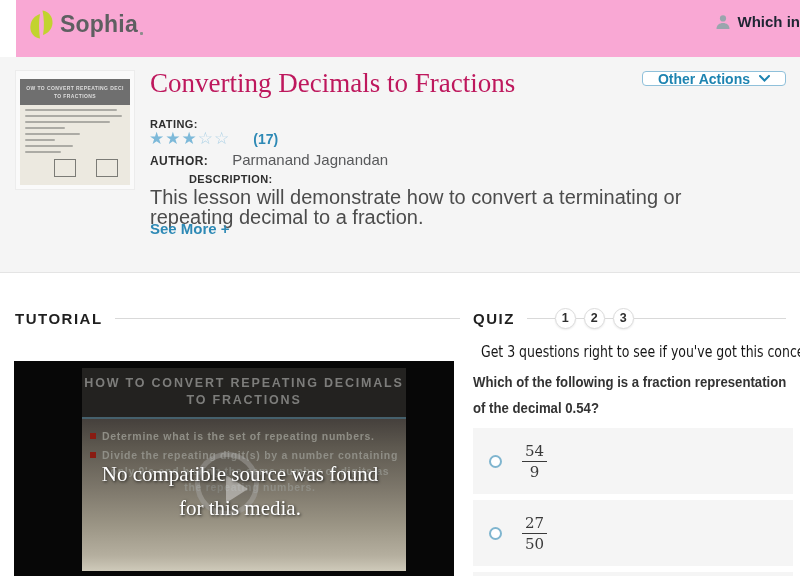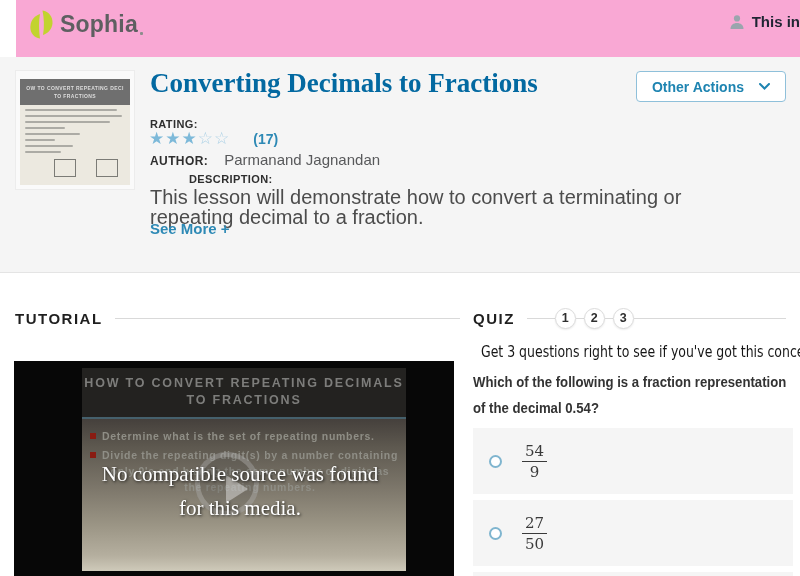--- a/index.html
+++ b/index.html
@@ -17,31 +17,31 @@
   
   .lesson-section { position:absolute; left:0; top:57px; width:800px; height:216px; background:#f5f5f5; border-bottom:1px solid #e4e4e4; }
   .thumb { position:absolute; left:15px; top:13px; width:120px; height:120px; background:#fafafa; border:1px solid #ececec; }
   .thumb-head { position:absolute; left:4px; right:4px; top:8px; height:26px; background:#6f6f6f; color:#dddddd; font-size:5px; font-weight:bold; text-align:center; padding-top:5px; letter-spacing:0.4px; line-height:8px; }
   .thumb-body { position:absolute; left:4px; right:4px; top:34px; bottom:4px; background:#ece9e0; padding:4px 5px; }
   .scribble { height:2px; background:#8a8a85; opacity:0.65; margin-bottom:4px; border-radius:1px; }
   .s1{width:92%}.s2{width:97%}.s3{width:85%}.s4{width:40%}.s5{width:55%}.s6{width:30%}.s7{width:48%}.s8{width:36%}
   .scrib-box { position:absolute; width:22px; height:18px; border:1px solid #7b7b76; bottom:8px; }
   .sb1{left:34px}.sb2{right:12px}
 
-  .lesson-title { position:absolute; left:150px; top:11px; font-family:"Liberation Serif", serif; font-size:27px; color:#0369a1; font-weight:bold; }
-  .other-actions { position:absolute; right:14px; top:14px; height:31px; padding:0 15px; background:#fff; border:1px solid #8fc0da; border-radius:4px; color:#1e84b1; font-size:14px; font-weight:bold; display:flex; align-items:center; gap:15px; cursor:pointer; font-family:"Liberation Sans", sans-serif; }
+  .lesson-title { position:absolute; left:150px; top:11px; font-family:"Liberation Serif", serif; font-size:27px; color:#be185d; font-weight:normal; }
+  .other-actions { position:absolute; right:14px; top:14px; height:15px; padding:0 15px; background:#fff; border:1px solid #8fc0da; border-radius:4px; color:#1e84b1; font-size:14px; font-weight:bold; display:flex; align-items:center; gap:9px; cursor:pointer; font-family:"Liberation Sans", sans-serif; }
 
   .meta-label { font-size:11px; font-weight:bold; color:#2e2e2e; letter-spacing:0.4px; }
   .rating-label { position:absolute; left:150px; top:61px; }
   .stars-row { position:absolute; left:149px; top:72px; display:flex; align-items:center; }
   .star { font-size:17px; color:#aed2e6; margin-right:1px; line-height:20px; }
   .star.filled { color:#7db9d9; }
   .rating-count { font-size:14px; font-weight:bold; color:#2d89b5; margin-left:23px; cursor:pointer; }
   .author-row { position:absolute; left:150px; top:94px; display:flex; align-items:baseline; }
-  .author-name { font-size:15px; color:#58595b; margin-left:16px; }
+  .author-name { font-size:15px; color:#58595b; margin-left:24px; }
   .desc-label { position:absolute; left:150px; top:116px;padding-left:39px; }
   .desc-text { position:absolute; left:150px; top:130px; width:600px; font-size:20px; color:#4c4c4c; line-height:20px; }
   .see-more { position:absolute; left:150px; top:163px; font-size:15px; font-weight:bold; color:#2d89b5; cursor:pointer; }
 
   
   .tutorial-row { position:absolute; left:15px; top:307px; width:445px; height:22px; display:flex; align-items:center; }
   .quiz-row { position:absolute; left:473px; top:306px; width:313px; height:24px; display:flex; align-items:center; }
   .section-label { font-size:15px; font-weight:bold; color:#1f1f1f; letter-spacing:1.5px; }
   .hline { height:1px; background:#d9d9d9; }
   .hl-grow { flex:1; }
@@ -91,21 +91,21 @@
       <span class="logo-text">Sophia</span>
       <span class="logo-dot"></span>
     </div>
     <div class="signin">
       <span style="display:flex;">
         <svg width="16" height="16" viewBox="0 0 16 16">
           <circle cx="8" cy="4.4" r="3.1" fill="#9aa5ad"></circle>
           <path d="M1.5,15 C1.5,11 4.5,9 8,9 C11.5,9 14.5,11 14.5,15 Z" fill="#9aa5ad"></path>
         </svg>
       </span>
-      <span class="signin-label">This in</span>
+      <span class="signin-label">Which in</span>
     </div>
   </div>
 
   <div class="lesson-section">
     <div class="thumb">
       <div class="thumb-head">
         <div>OW TO CONVERT REPEATING DECI</div>
         <div>TO FRACTIONS</div>
       </div>
       <div class="thumb-body">

